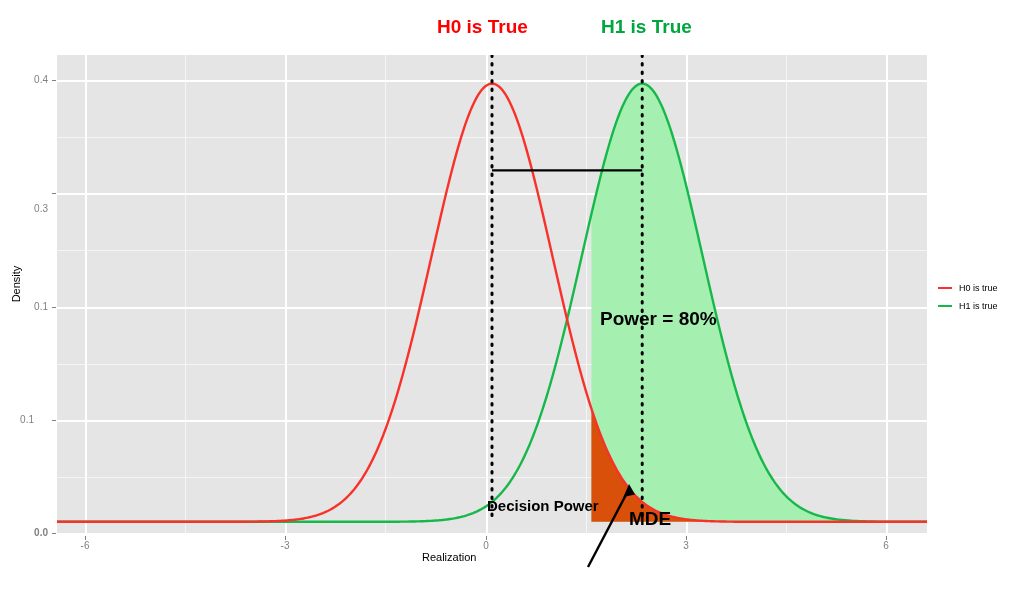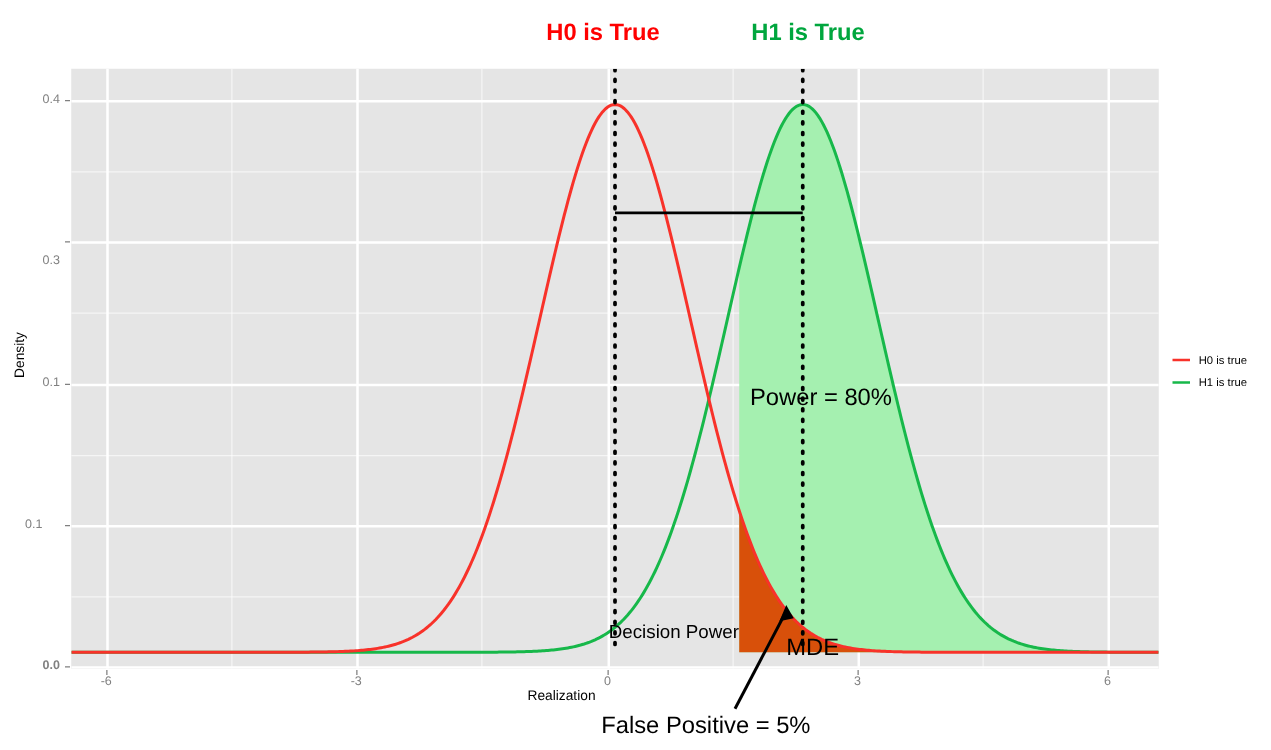--- a/index.html
+++ b/index.html
@@ -94,21 +94,21 @@
     left: 422px;
     top: 551px;
     width: 130px;
     font-size: 11px;
     color: #000000;
   }
 
   
   .annot {
     position: absolute;
-    font-weight: normal;
+    font-weight: bold;
     color: #000000;
     white-space: nowrap;
   }
   #annot-power  { left: 600px; top: 308px; font-size: 19px; }
   #annot-cutoff { left: 487px; top: 497px; font-size: 15px; }
   #annot-mde    { left: 629px; top: 508px; font-size: 19px; }
   #annot-fp     { left: 481px; top: 570px; font-size: 19px; }
 
   
   #legend {
@@ -200,21 +200,20 @@
     <div class="annot" id="annot-power" style="left:543px;top:253px;">Power = 80%</div>
     <div class="annot" id="annot-cutoff" style="left:430px;top:442px;">Decision Power</div>
   </div>
 
   <div class="annot" id="annot-mde">MDE</div>
 
   <svg width="1017" height="600" viewBox="0 0 1017 600" style="position:absolute;left:0;top:0;pointer-events:none;">
     <line x1="588" y1="567" x2="629" y2="489" stroke="#000000" stroke-width="2.4"></line>
     <polygon points="629,484 623.5,497 635,494.5" fill="#000000"></polygon>
   </svg>
-  <div class="annot" id="annot-fp">False Positive = 5%</div>
 
   <div class="tick-label tick-y" style="left:14px;top:527px;font-weight:bold;">0.0</div>
   <div class="tick-label tick-y" style="left:0;top:414px;">0.1</div>
   <div class="tick-label tick-y" style="left:14px;top:301px;">0.1</div>
   <div class="tick-label tick-y" style="left:14px;top:187px;margin-top:16px;">0.3</div>
   <div class="tick-label tick-y" style="left:14px;top:74px;">0.4</div>
 
   <div class="tick-mark tick-mark-y" style="left:52px;top:533px;"></div>
   <div class="tick-mark tick-mark-y" style="left:52px;top:420px;"></div>
   <div class="tick-mark tick-mark-y" style="left:52px;top:307px;"></div>

